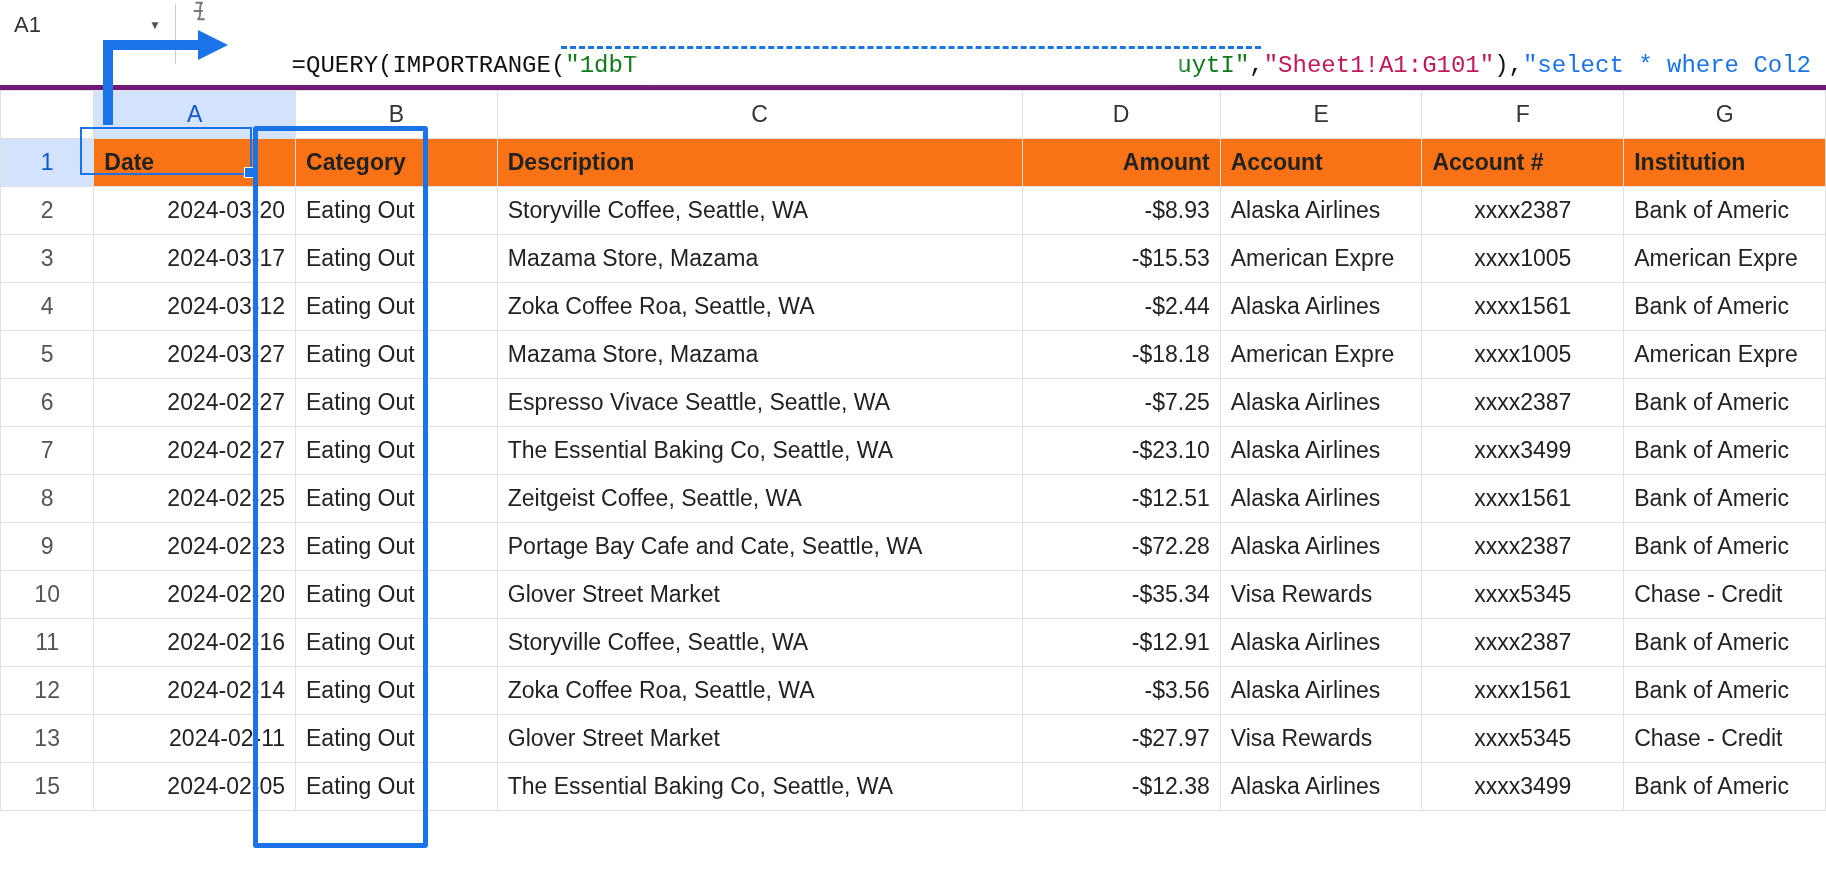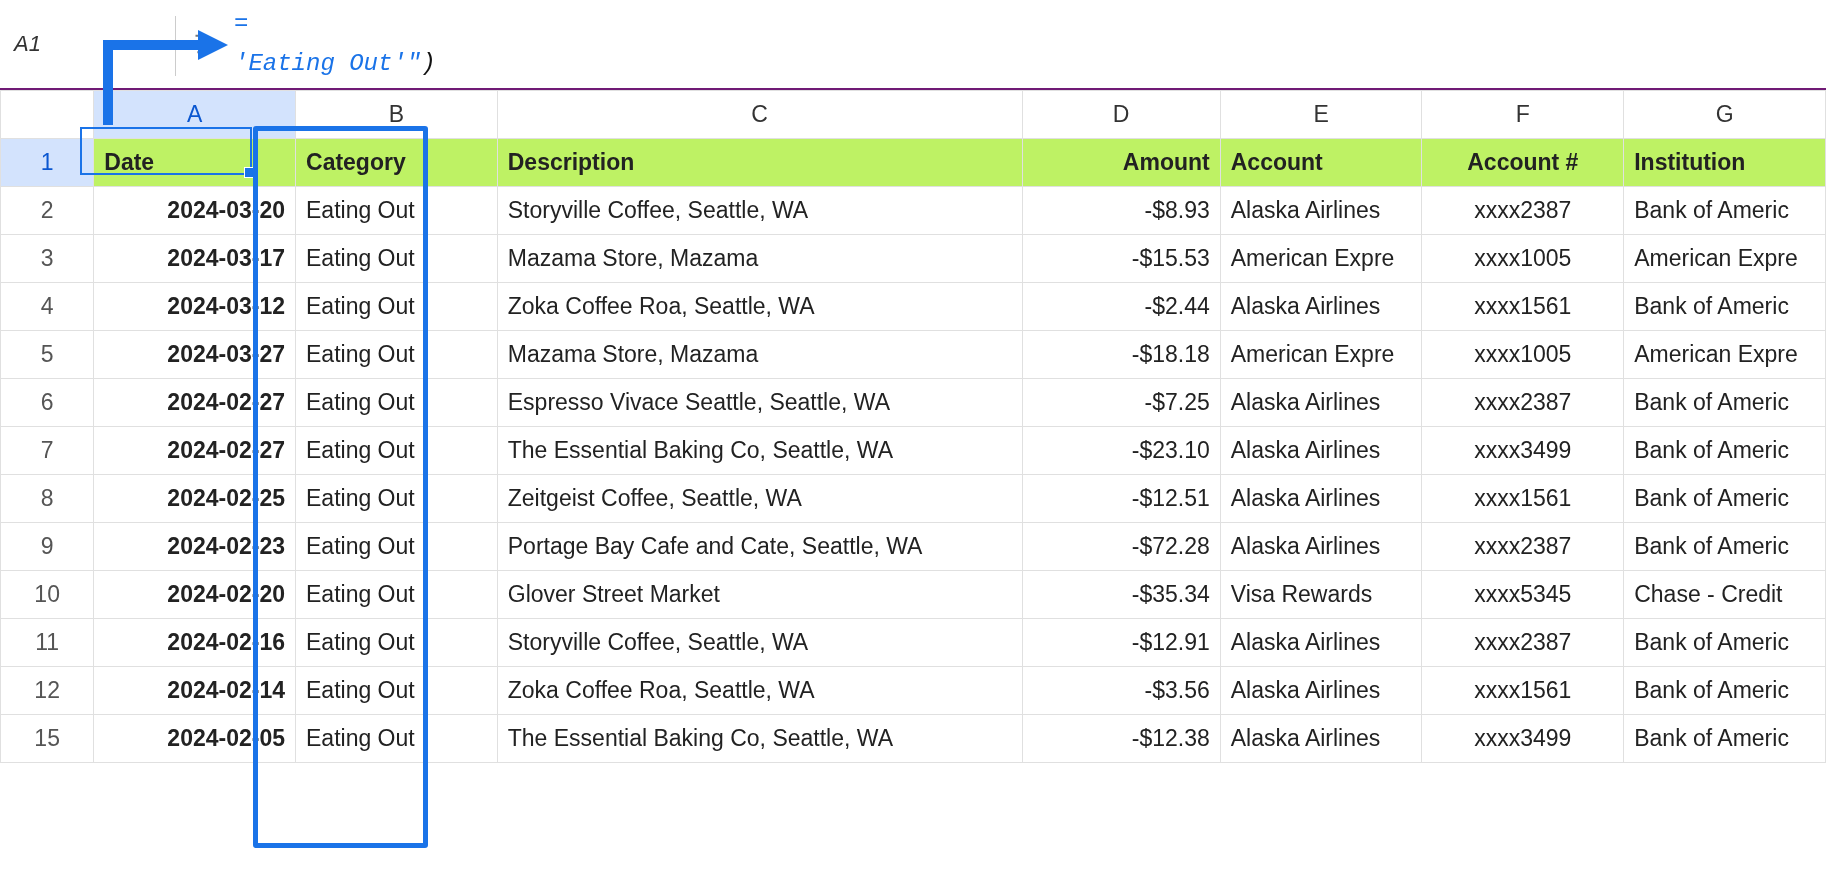--- a/index.html
+++ b/index.html
@@ -6,25 +6,24 @@
   body {
     font-family: Arial, sans-serif;
     background: #fff;
     overflow: hidden;
     width: 1826px;
     height: 872px;
     position: relative;
   }
   .formula-bar {
     display: flex;
-    align-items: center;
+    align-items: flex-start;
     height: 90px;
-    border-bottom: 2px solid #701a75;
+    border-bottom: 5px solid #701a75;
     position: relative;
-    font-style: italic;
   }
   .name-box {
     width: 175px;
     display: flex;
     align-items: center;
     justify-content: space-between;
     padding: 6px 14px;
     font-size: 22px;
     color: #333;
     height: 50px;
@@ -124,31 +123,31 @@
     font-weight: normal;
     text-align: center;
     font-size: 20px;
     width: 80px;
   }
   th.rowhdr.selected {
     background: #d3e3fd;
     color: #0b57d0;
   }
   tr.headerrow td {
-    background: #bef264;
+    background: #f97316;
     font-weight: bold;
     color: #222;
     padding: 0 10px;
     text-align: left;
   }
   tr.datarow td {
     padding: 0 10px;
     color: #222;
   }
-  td.col-date { text-align: right; font-weight: bold; }
+  td.col-date { text-align: right; }
   td.col-amount { text-align: right; }
   td.col-acctnum { text-align: center; }
   .col-A { width: 173px; }
   .col-B { width: 173px; }
   .col-C { width: 450px; }
   .col-D { width: 170px; }
   .col-E { width: 173px; }
   .col-F { width: 173px; }
   .col-G { width: 173px; }
   .selected-cell-overlay {
@@ -234,21 +233,21 @@
       </tr>
     </thead>
     <tbody id="sheet-body">
       <tr class="headerrow">
         <th class="rowhdr selected">1</th>
         <td>Date</td>
         <td>Category</td>
         <td>Description</td>
         <td style="text-align:right">Amount</td>
         <td>Account</td>
-        <td style="text-align:center">Account #</td>
+        <td style="text-align:left">Account #</td>
         <td>Institution</td>
       </tr>
     <tr class="datarow">
           <th class="rowhdr">2</th>
           <td class="col-date">2024-03-20</td>
           <td>Eating Out</td>
           <td>Storyville Coffee, Seattle, WA</td>
           <td class="col-amount">-$8.93</td>
           <td>Alaska Airlines</td>
           <td class="col-acctnum">xxxx2387</td>
@@ -348,20 +347,30 @@
           <th class="rowhdr">12</th>
           <td class="col-date">2024-02-14</td>
           <td>Eating Out</td>
           <td>Zoka Coffee Roa, Seattle, WA</td>
           <td class="col-amount">-$3.56</td>
           <td>Alaska Airlines</td>
           <td class="col-acctnum">xxxx1561</td>
           <td>Bank of Americ</td>
         </tr>
         <tr class="datarow">
+          <th class="rowhdr">13</th>
+          <td class="col-date">2024-02-11</td>
+          <td>Eating Out</td>
+          <td>Glover Street Market</td>
+          <td class="col-amount">-$27.97</td>
+          <td>Visa Rewards</td>
+          <td class="col-acctnum">xxxx5345</td>
+          <td>Chase - Credit </td>
+        </tr>
+        <tr class="datarow">
           <th class="rowhdr">15</th>
           <td class="col-date">2024-02-05</td>
           <td>Eating Out</td>
           <td>The Essential Baking Co, Seattle, WA</td>
           <td class="col-amount">-$12.38</td>
           <td>Alaska Airlines</td>
           <td class="col-acctnum">xxxx3499</td>
           <td>Bank of Americ</td>
         </tr>
       </tbody>

